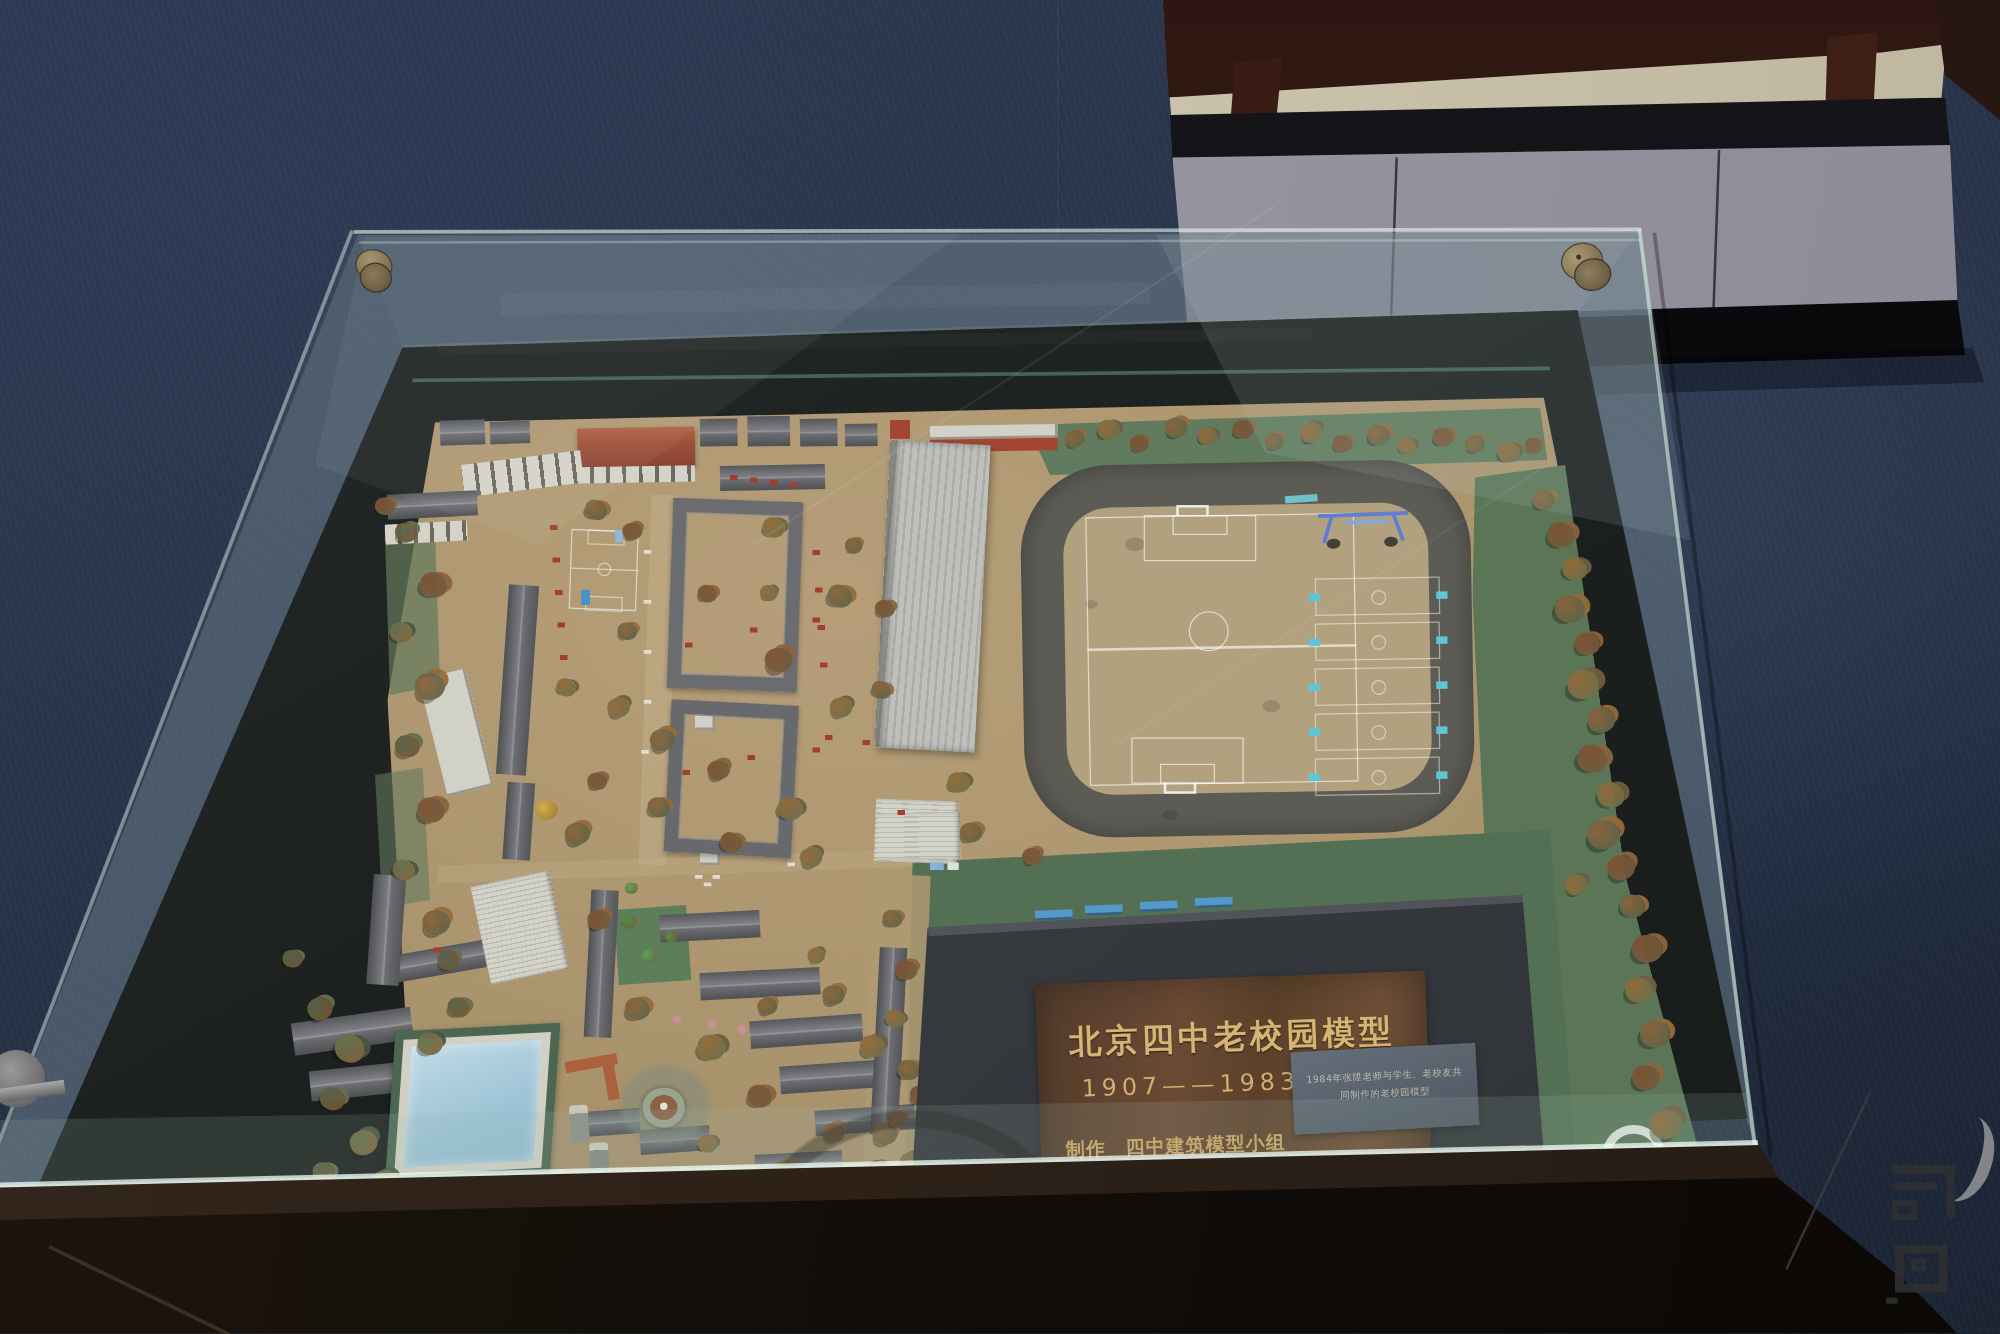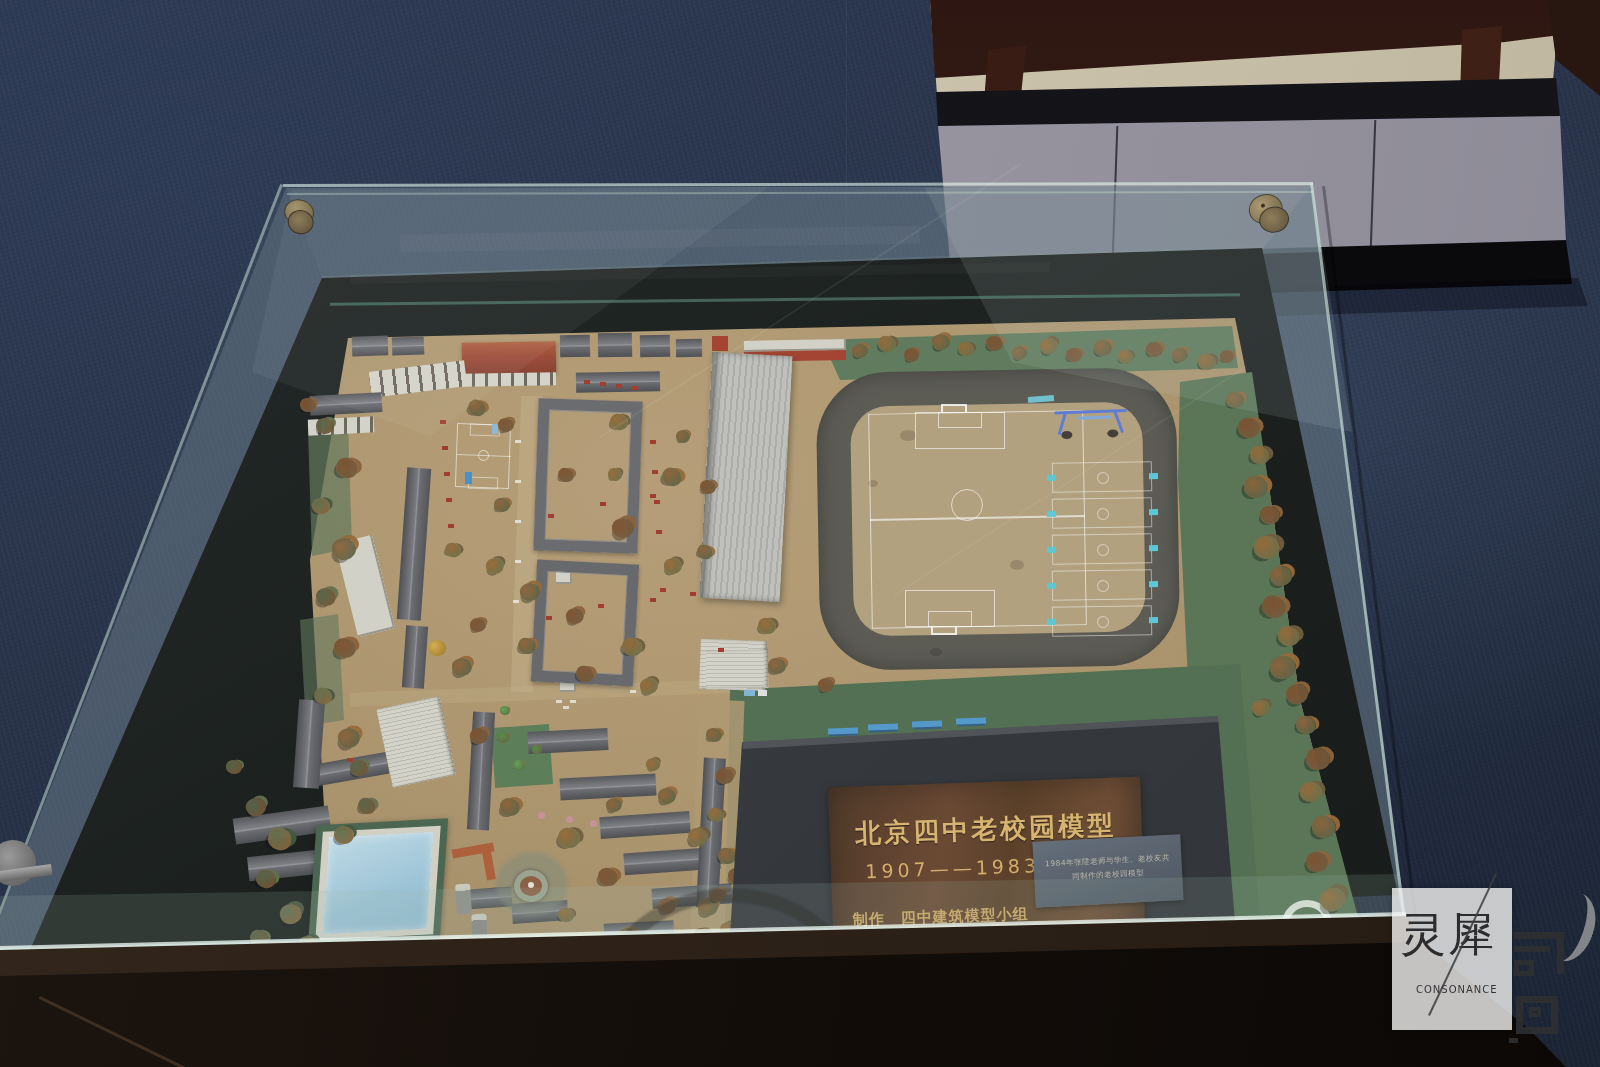--- a/index.html
+++ b/index.html
@@ -372,24 +372,20 @@
     <div class="abs" style="width:46px;height:46px;border-radius:50%;background:radial-gradient(circle at 40% 35%,#9a9a9a,#565656);"></div>
     <div class="abs" style="left:2px;top:28px;width:60px;height:11px;background:linear-gradient(180deg,#a8a8a8,#666);transform:rotate(-8deg);"></div>
   </div>
 
   <div class="poly" style="clip-path:polygon(0px 950px,1408px 916px,1424px 944px,0px 978px);background:linear-gradient(90deg,#32251b,#261c14);"></div>
   <div class="poly" style="clip-path:polygon(0px 976px,1422px 942px,1530px 1030px,1566px 1067px,0px 1067px);background:linear-gradient(100deg,#1e1610,#120d09 55%,#0b0806);"></div>
   <div class="abs" style="left:40px;top:996px;width:240px;height:3px;background:rgba(72,54,38,.8);transform:rotate(26deg);transform-origin:0 0;"></div>
 
   <div class="abs" style="left:1548px;top:892px;width:46px;height:70px;border-right:10px solid #8d9093;border-radius:50%;transform:rotate(18deg);opacity:.9;"></div>
 
-  <div class="wm-box">
-    <div class="abs" style="left:8px;top:16px;font-size:46px;font-weight:300;color:#2d2d30;letter-spacing:2px;">灵犀</div>
-    <div class="abs" style="left:24px;top:96px;font-size:10px;color:#343437;letter-spacing:1px;">CONSONANCE</div>
-  </div>
   <div class="abs" style="left:1497px;top:874px;width:157px;height:2px;background:#3c3c3e;opacity:.85;transform:rotate(115.3deg);transform-origin:0 0;"></div>
   <div class="abs" style="left:0;top:0;opacity:.88;">
     <div class="abs" style="left:1514px;top:932px;width:50px;height:7px;background:#2f3032;"></div>
     <div class="abs" style="left:1557px;top:932px;width:7px;height:42px;background:#2f3032;"></div>
     <div class="abs" style="left:1514px;top:946px;width:36px;height:6px;background:#2f3032;"></div>
     <div class="abs" style="left:1514px;top:960px;width:20px;height:16px;border:5px solid #2f3032;"></div>
     <div class="abs" style="left:1516px;top:996px;width:42px;height:38px;border:7px solid #2f3032;"></div>
     <div class="abs" style="left:1529px;top:1007px;width:12px;height:10px;border:4px solid #2f3032;"></div>
     <div class="abs" style="left:1509px;top:1038px;width:9px;height:5px;background:#2f3032;"></div>
   </div>

